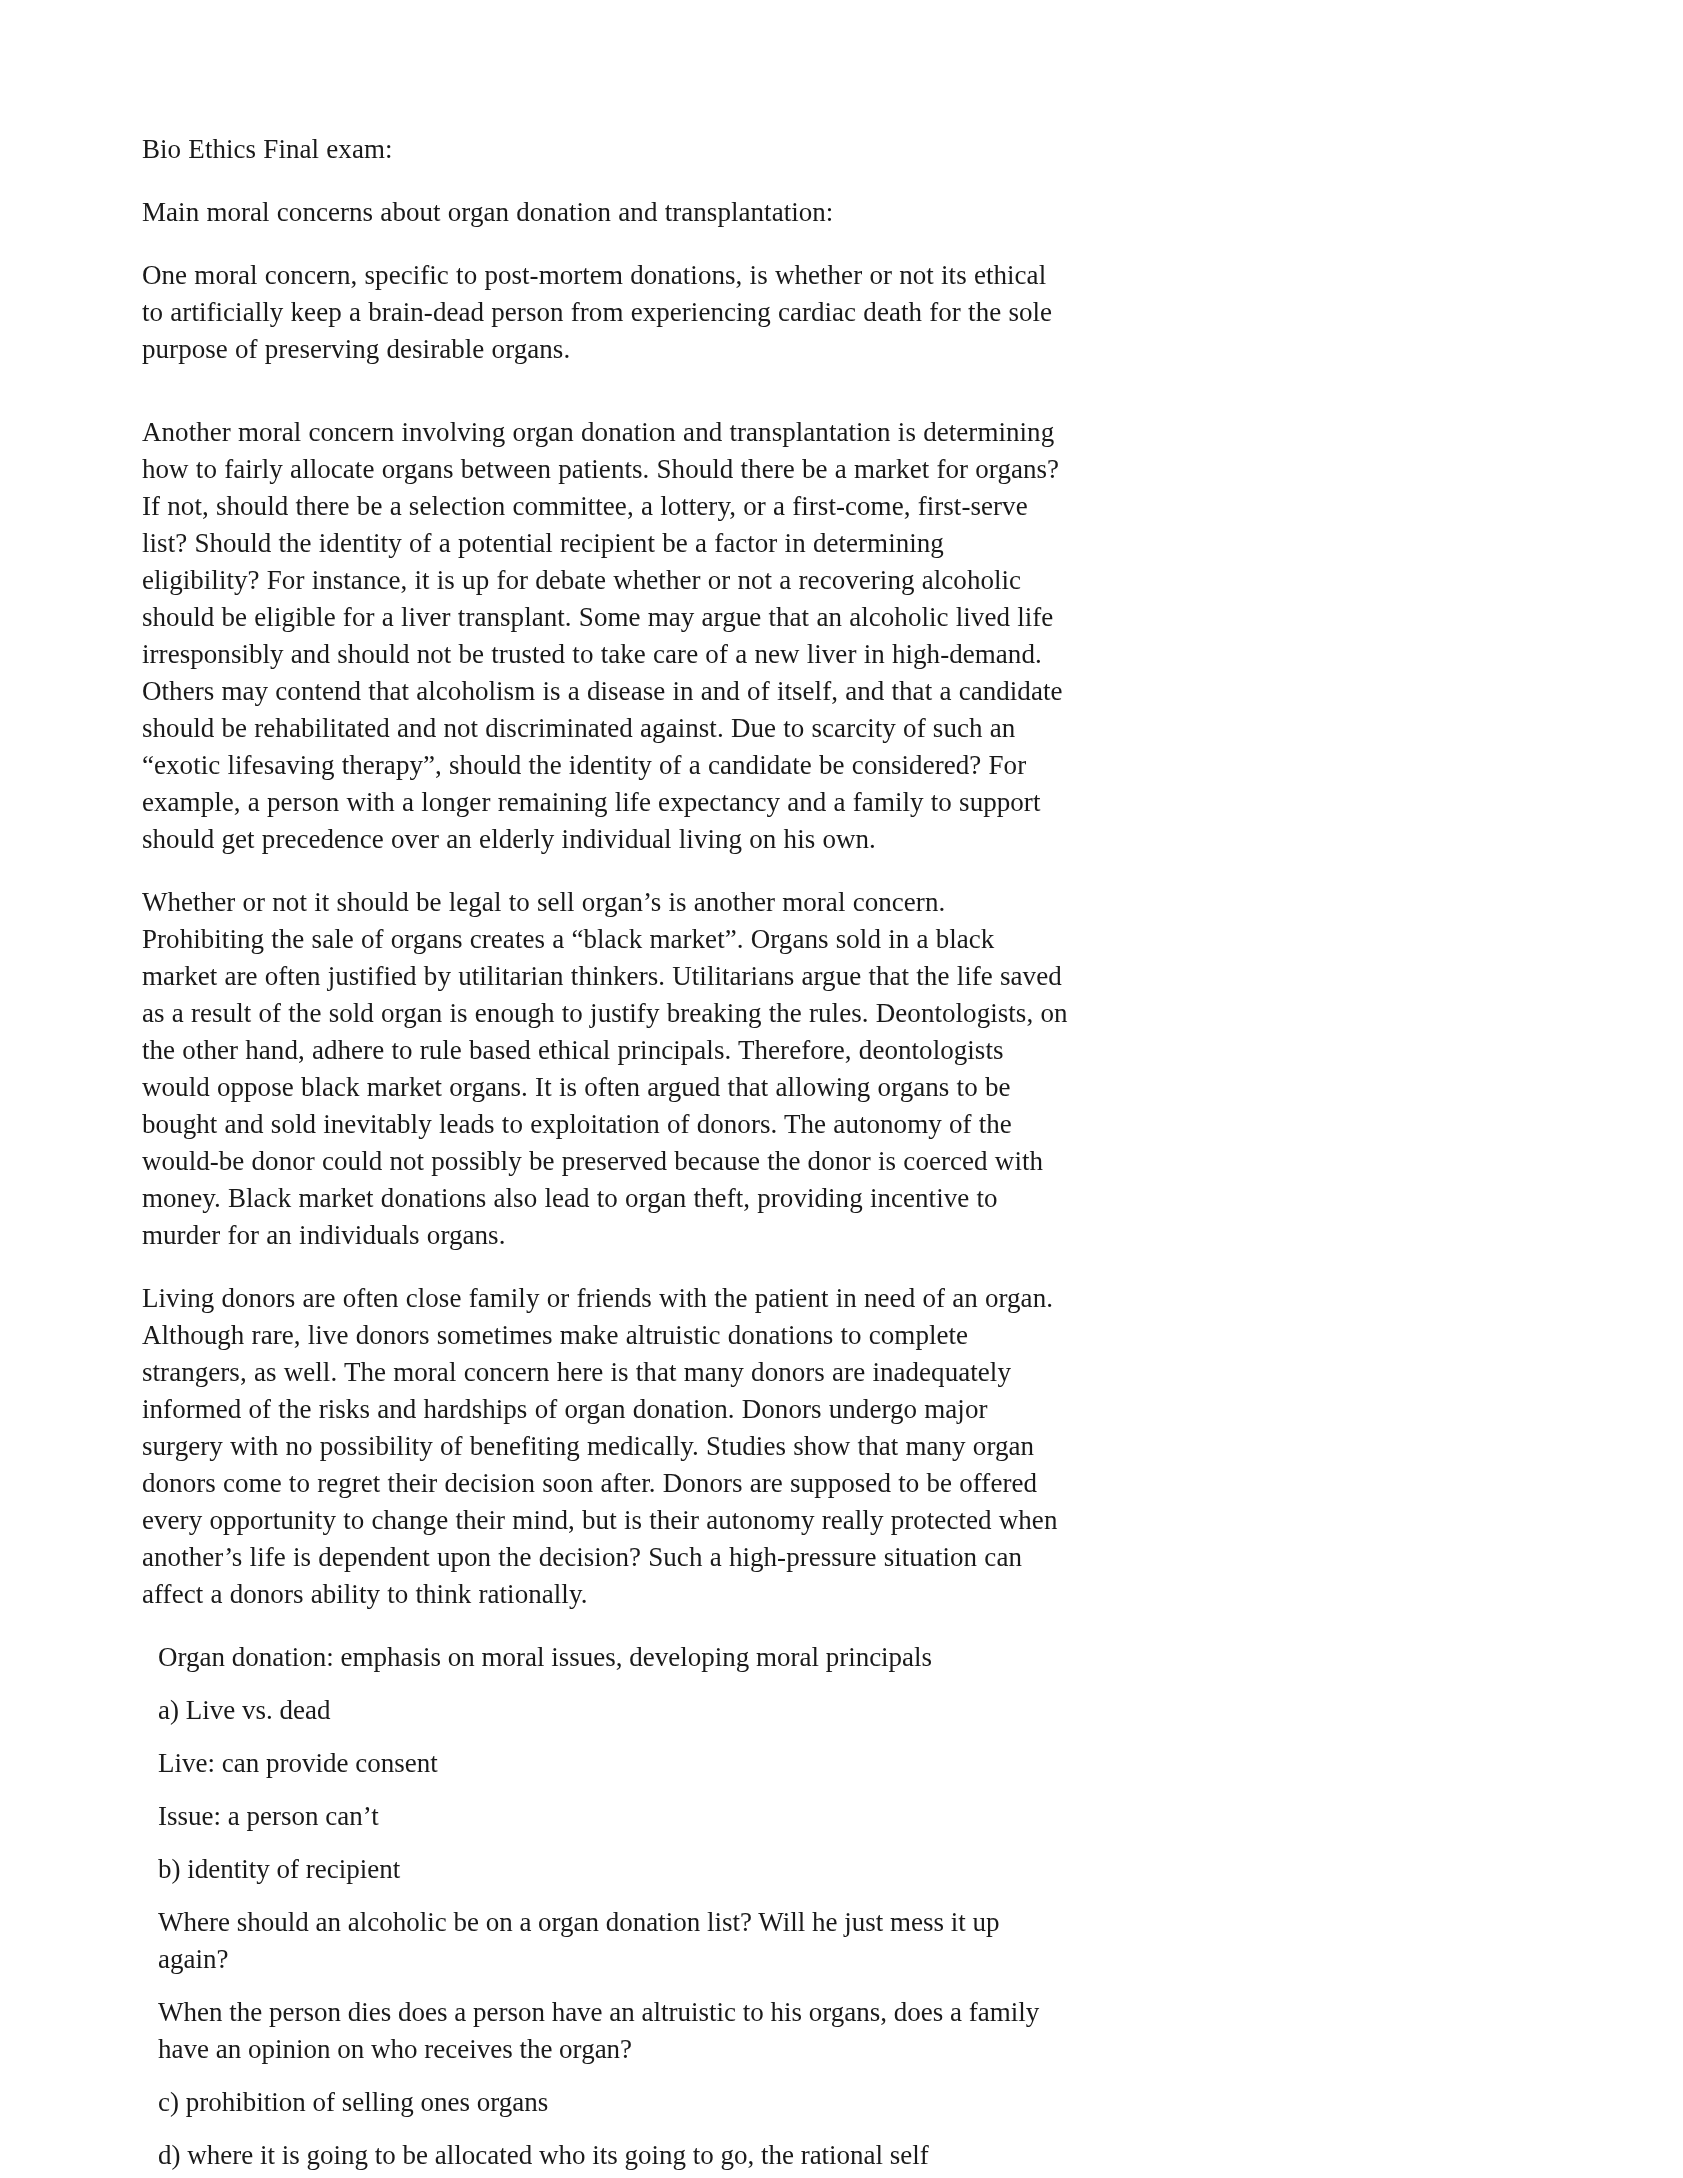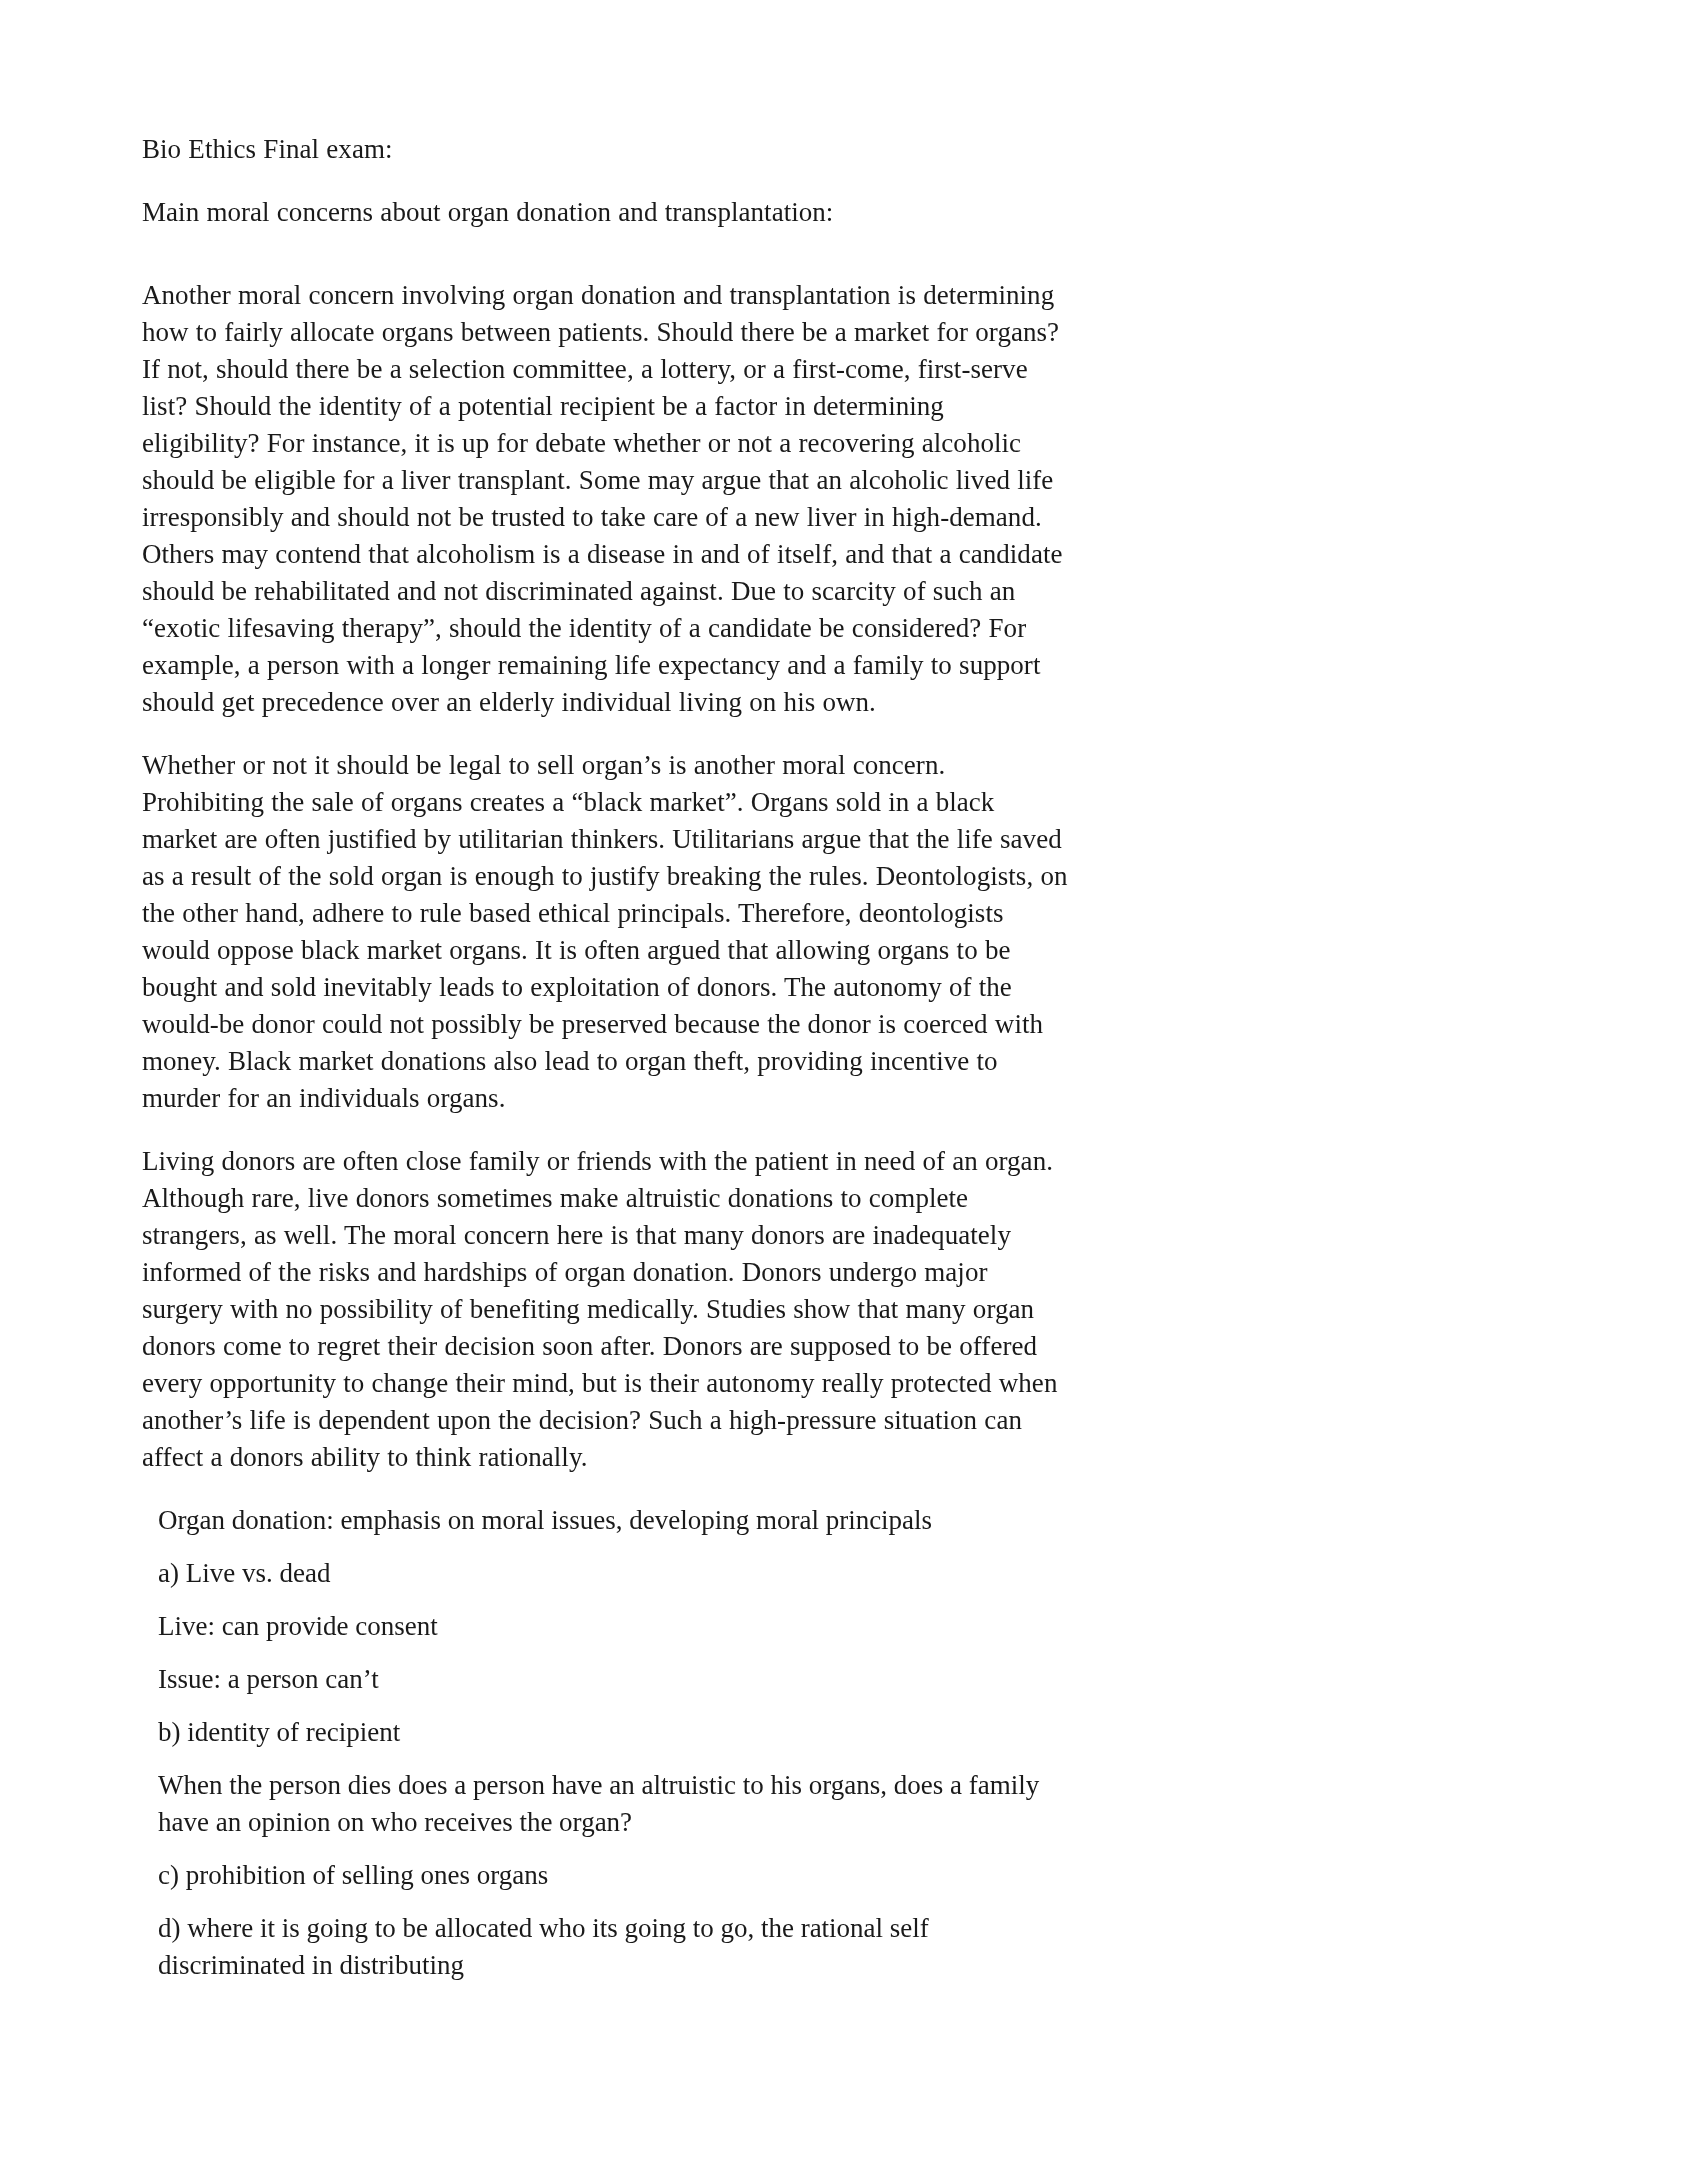--- a/index.html
+++ b/index.html
@@ -50,35 +50,37 @@
 </head>
 <body>
 
 <div id="page">
   <div id="sheet">
 
     <p class="para">Bio Ethics Final exam:</p>
 
     <p class="para">Main moral concerns about organ donation and transplantation:</p>
 
+    <p class="para">One moral concern, specific to post-mortem donations, is whether or not its ethical to artificially keep a brain-dead person from experiencing cardiac death for the sole purpose of preserving desirable organs.</p>
 
     <div class="gap-sm"></div>
 
     <p class="para">Another moral concern involving organ donation and transplantation is determining how to fairly allocate organs between patients. Should there be a market for organs? If not, should there be a selection committee, a lottery, or a first-come, first-serve list? Should the identity of a potential recipient be a factor in determining eligibility? For instance, it is up for debate whether or not a recovering alcoholic should be eligible for a liver transplant. Some may argue that an alcoholic lived life irresponsibly and should not be trusted to take care of a new liver in high-demand. Others may contend that alcoholism is a disease in and of itself, and that a candidate should be rehabilitated and not discriminated against. Due to scarcity of such an “exotic lifesaving therapy”, should the identity of a candidate be considered? For example, a person with a longer remaining life expectancy and a family to support should get precedence over an elderly individual living on his own.</p>
 
     <p class="para">Whether or not it should be legal to sell organ’s is another moral concern. Prohibiting the sale of organs creates a “black market”. Organs sold in a black market are often justified by utilitarian thinkers. Utilitarians argue that the life saved as a result of the sold organ is enough to justify breaking the rules. Deontologists, on the other hand, adhere to rule based ethical principals. Therefore, deontologists would oppose black market organs. It is often argued that allowing organs to be bought and sold inevitably leads to exploitation of donors. The autonomy of the would-be donor could not possibly be preserved because the donor is coerced with money. Black market donations also lead to organ theft, providing incentive to murder for an individuals organs.</p>
 
     <p class="para">Living donors are often close family or friends with the patient in need of an organ. Although rare, live donors sometimes make altruistic donations to complete strangers, as well. The moral concern here is that many donors are inadequately informed of the risks and hardships of organ donation. Donors undergo major surgery with no possibility of benefiting medically. Studies show that many organ donors come to regret their decision soon after. Donors are supposed to be offered every opportunity to change their mind, but is their autonomy really protected when another’s life is dependent upon the decision? Such a high-pressure situation can affect a donors ability to think rationally.</p>
 
     <div class="outline">
       <p class="li">Organ donation: emphasis on moral issues, developing moral principals</p>
       <p class="li">a) Live vs. dead</p>
       <p class="li">Live: can provide consent</p>
       <p class="li">Issue: a person can’t</p>
       <p class="li">b) identity of recipient</p>
+      <p class="li">Where should an alcoholic be on a organ donation list? Will he just mess it up again?</p>
       <p class="li">When the person dies does a person have an altruistic to his organs, does a family have an opinion on who receives the organ?</p>
       <p class="li">c) prohibition of selling ones organs</p>
       <p class="li">d) where it is going to be allocated who its going to go, the rational self discriminated in distributing</p>
     </div>
 
   </div>
 </div>
 
 
 </body></html>

